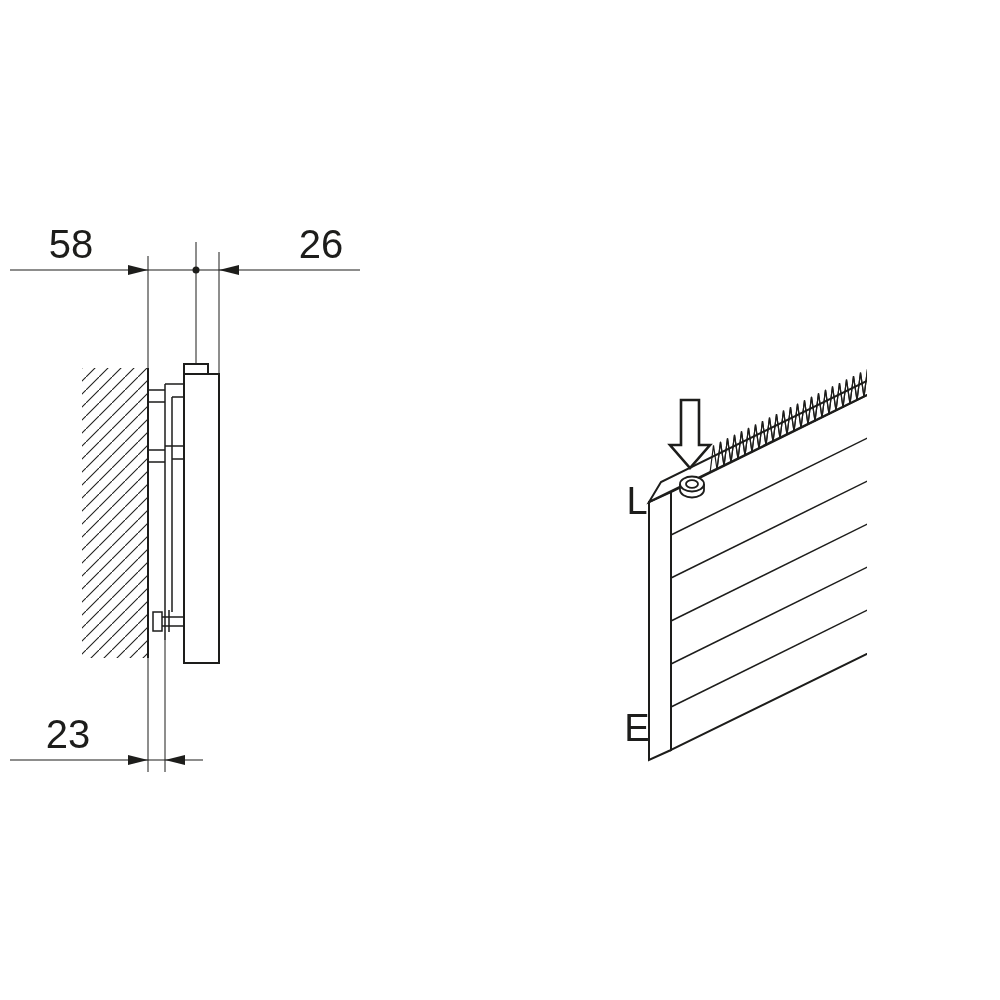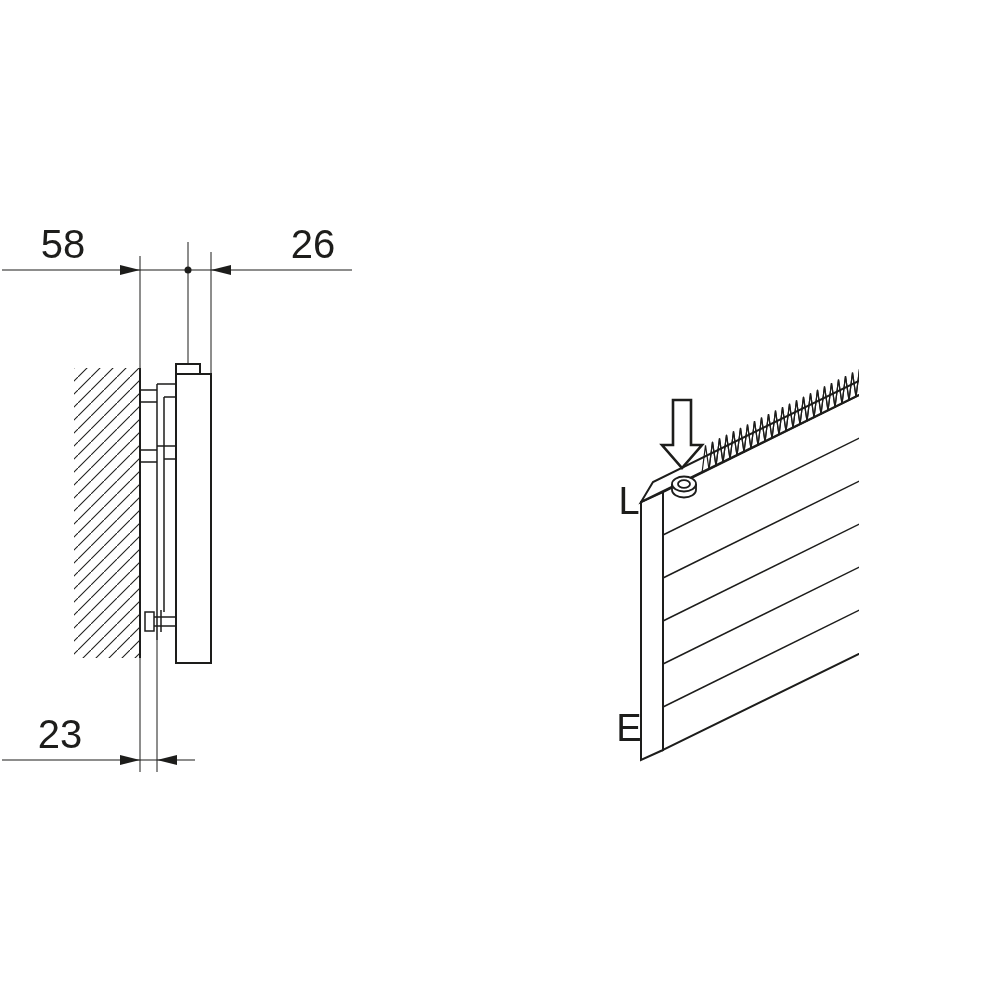--- a/index.html
+++ b/index.html
@@ -13,20 +13,21 @@
     height:1000px;
     background:var(--bg);
     font-family:"Liberation Sans", sans-serif;
   }
   .canvas{
     position:relative;
     width:859px;
     height:1000px;
     background:var(--bg);
     overflow:hidden;
+    padding-left:8px;
   }
   svg{display:block}
   .ln   { stroke:var(--line); stroke-width:2;   fill:none; stroke-linejoin:miter; }
   .ln-thin { stroke:var(--line); stroke-width:1; fill:none; }
   .ln-med  { stroke:var(--line); stroke-width:1.5; fill:none; }
   .dimln{ stroke:var(--line); stroke-width:1.2; fill:none; }
   .fillw{ fill:#ffffff; }
   .solid{ fill:var(--line); stroke:none; }
   .boss { stroke:var(--line); stroke-width:1.8; fill:#ffffff; }
   .fins { stroke:var(--line); stroke-width:1.2; fill:none; }

